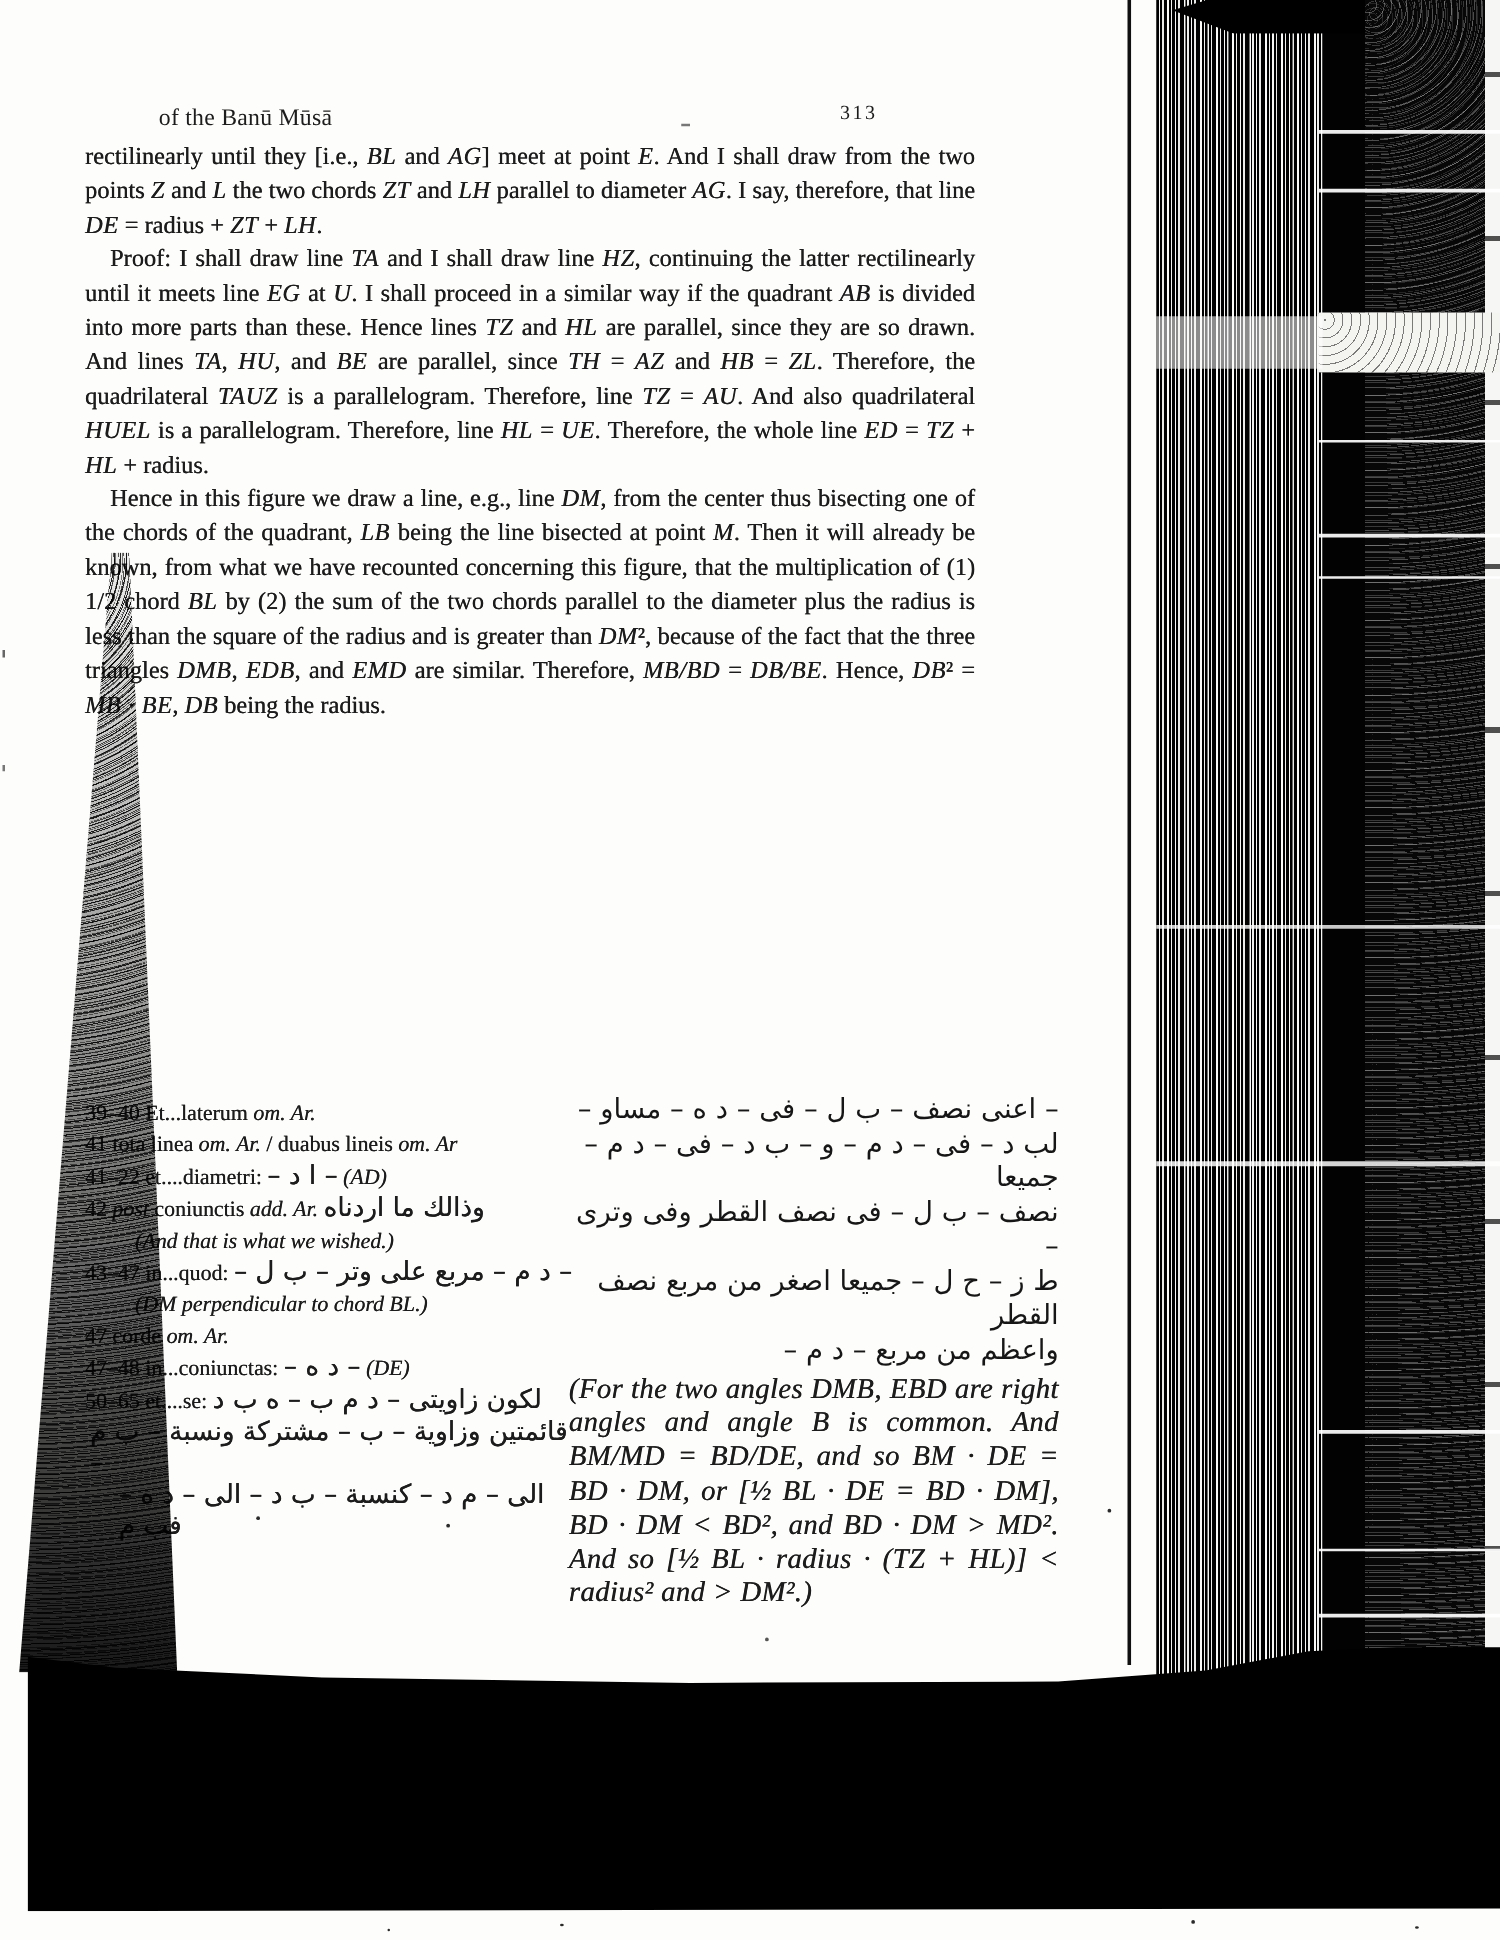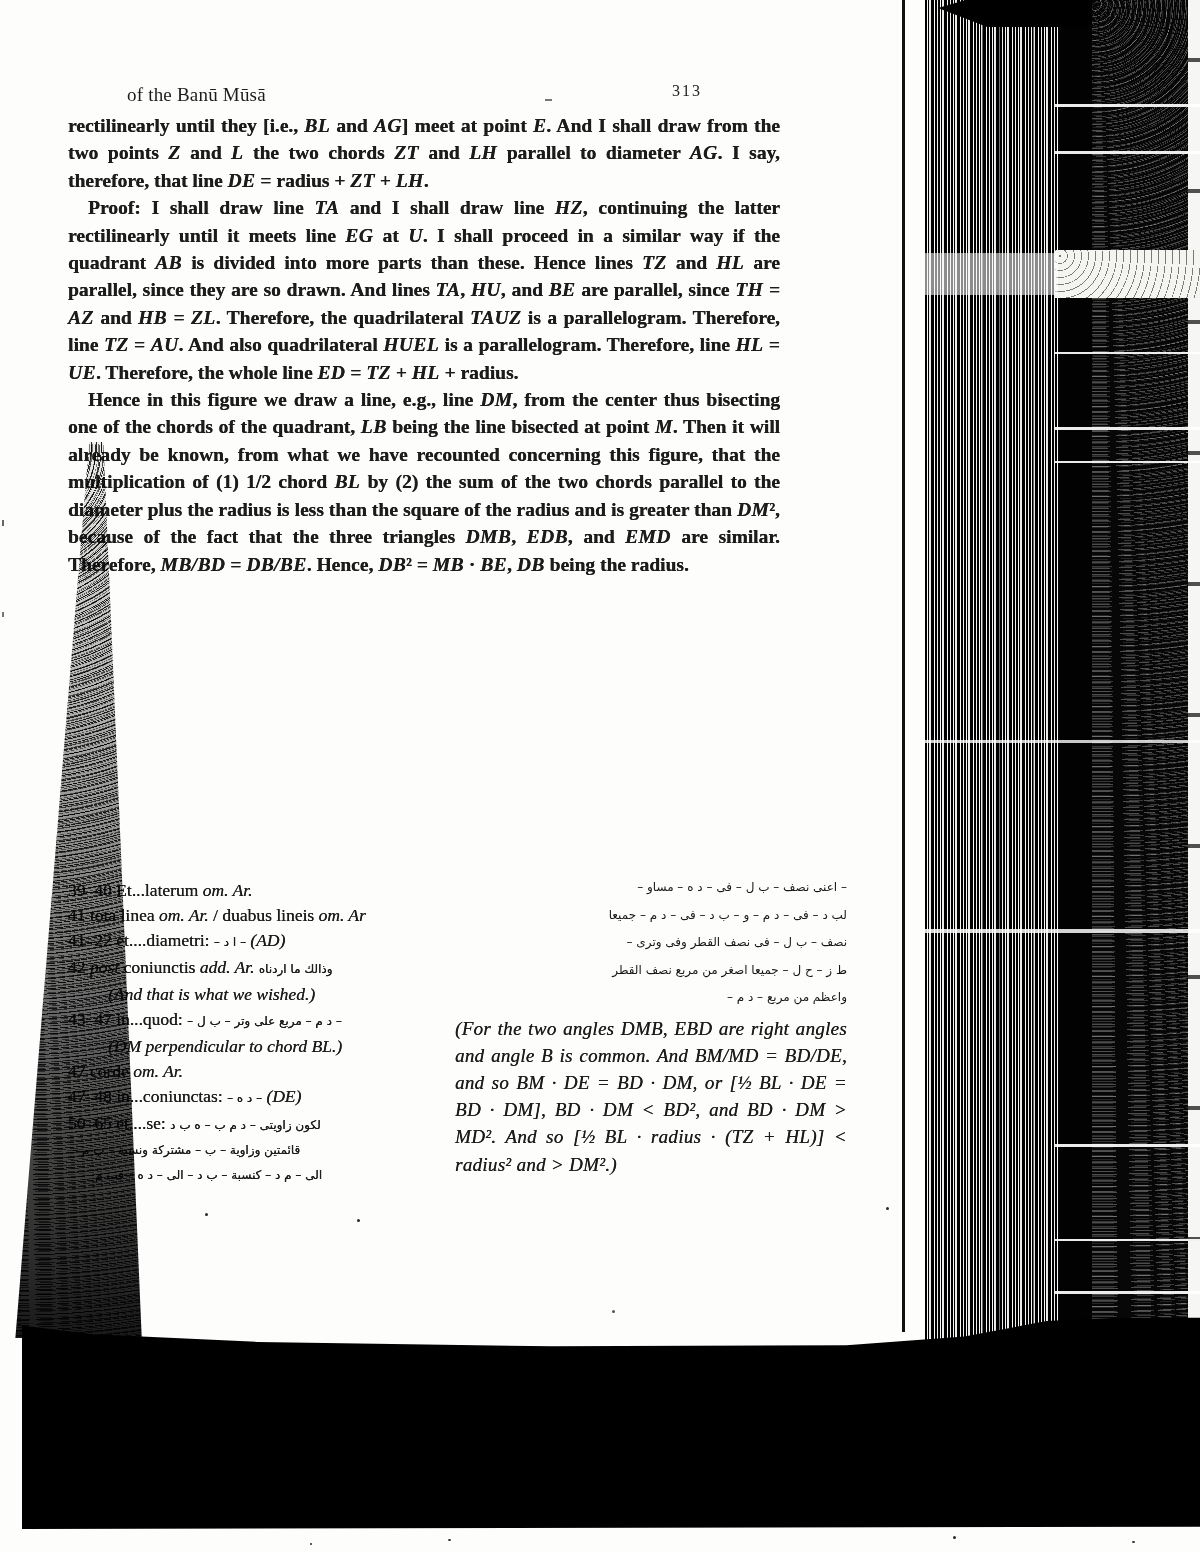--- a/index.html
+++ b/index.html
@@ -5,38 +5,38 @@
   :root{ --ink:#1c1c1c; --paper:#fdfdfb; }
   html,body{margin:0;padding:0;background:#fff;}
   .page{position:relative;width:1200px;height:1552px;background:var(--paper);overflow:hidden;
         font-family:"Liberation Serif","DejaVu Serif",serif;color:var(--ink);}
   
   .hdr{position:absolute;left:68px;top:84px;width:712px;height:24px;font-size:19px;}
   .hdr .title{position:absolute;left:59px;top:0;letter-spacing:.2px;}
   .hdr .pageno{position:absolute;left:604px;top:-2px;font-size:16px;letter-spacing:2px;}
   
   .bodytext{position:absolute;left:68px;top:112px;width:712px;font-size:19.5px;line-height:27.4px;
-            text-align:justify;text-shadow:.25px 0 0 currentColor;font-weight:bold;}
+            text-align:justify;text-shadow:.25px 0 0 currentColor;}
   .bodytext p{margin:0;}
   .bodytext p.indent{text-indent:20px;}
   .bodytext i{letter-spacing:.4px;}
   
   .appleft{position:absolute;left:68px;top:878px;width:396px;font-size:17.5px;line-height:25px;
            text-shadow:.2px 0 0 currentColor;}
   .note{padding-left:40px;text-indent:-40px;margin:0;}
-  .note .ar, .arline, .ar-line{font-family:"DejaVu Sans",sans-serif;font-size:12px;}
+  .note .ar, .arline, .ar-line{font-family:"DejaVu Sans",sans-serif;font-size:21px;}
   .note .trans{font-style:italic;text-indent:0;}
   .arline{text-indent:0;direction:rtl;text-align:left;}
   .arline.c1{margin-left:-36px;}
   .arline.c2{margin-left:-13px;}
   
   .appright{position:absolute;left:455px;top:874px;width:392px;}
-  .ar-line{direction:rtl;text-align:right;font-size:12px;line-height:27.5px;color:#161616;}
+  .ar-line{direction:rtl;text-align:right;font-size:22px;line-height:27.5px;color:#161616;}
   .ar-line.ar-center{padding-left:30px;}
-  .rtrans{margin-top:3px;font-style:italic;font-size:19px;line-height:27.2px;text-align:justify;
+  .rtrans{margin-top:3px;font-style:italic;font-size:23px;line-height:27.2px;text-align:justify;
           text-shadow:.25px 0 0 currentColor;letter-spacing:.3px;}
   
   .art{position:absolute;pointer-events:none;}
   .binding-streak{left:4px;top:442px;width:142px;height:896px;
      clip-path:polygon(60% 0,70% 0,97% 100%,8% 100%);
      background-image:
        repeating-radial-gradient(circle at 2px 3px, rgba(0,0,0,.85) 0 .8px, transparent .8px 5px),
        repeating-radial-gradient(circle at 7px 9px, rgba(0,0,0,.65) 0 .7px, transparent .7px 4px),
        repeating-radial-gradient(circle at 4px 6px, rgba(0,0,0,.5) 0 .6px, transparent .6px 3px),
        linear-gradient(to bottom, rgba(40,40,40,.08), rgba(10,10,10,.55) 55%, rgba(0,0,0,.9));

